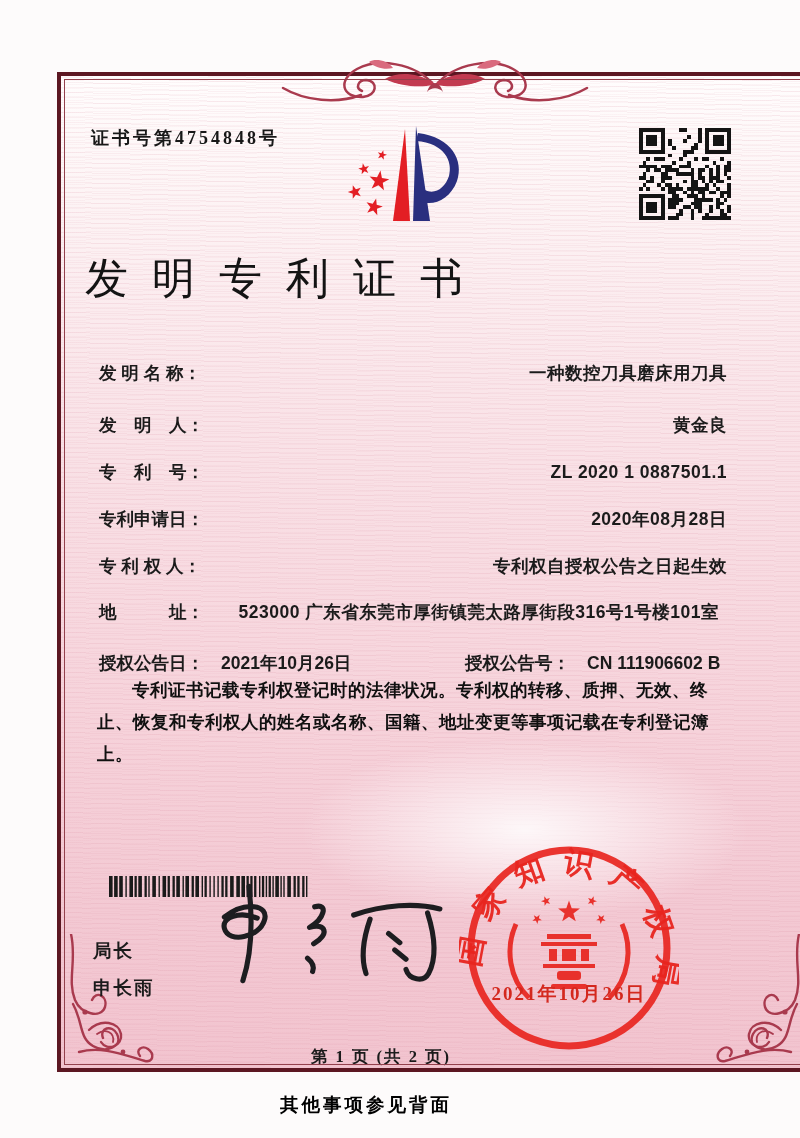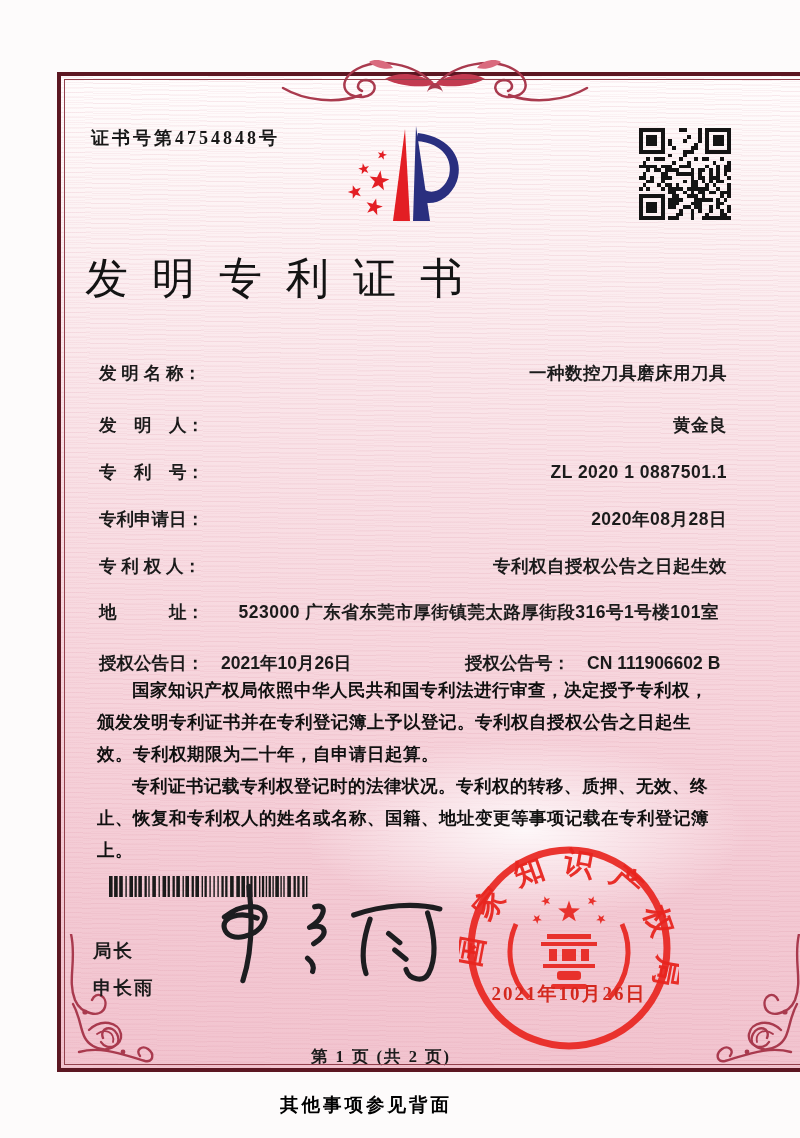--- a/index.html
+++ b/index.html
@@ -471,21 +471,20 @@
   <div class="row" style="top:574px">
     <span class="lab">授权公告日：</span>
     <span>2021年10月26日</span>
     <span class="pair2">
       <span class="lab" style="width:122px">授权公告号：</span>
       <span>CN 111906602 B</span>
     </span>
   </div>
 
   <div class="paras">
-    <p>国家知识产权局依照中华人民共和国专利法进行审查，决定授予专利权，颁发发明专利证书并在专利登记簿上予以登记。专利权自授权公告之日起生效。专利权期限为二十年，自申请日起算。</p>
     <p>专利证书记载专利权登记时的法律状况。专利权的转移、质押、无效、终止、恢复和专利权人的姓名或名称、国籍、地址变更等事项记载在专利登记簿上。</p>
   </div>
 
   <svg id="barcode" class="barcode" viewBox="0 0 205 21" preserveAspectRatio="none" fill="#1a1a1a">
       <rect x="0.0" y="0" width="3.6" height="21"></rect>
       <rect x="5.1" y="0" width="3.6" height="21"></rect>
       <rect x="10.2" y="0" width="3.6" height="21"></rect>
       <rect x="16.4" y="0" width="1.4" height="21"></rect>
       <rect x="20.4" y="0" width="3.6" height="21"></rect>
       <rect x="25.5" y="0" width="2.3" height="21"></rect>

